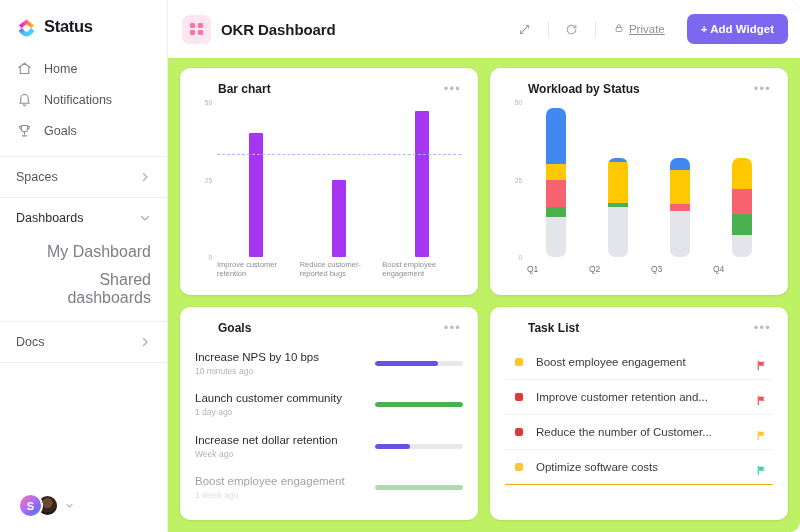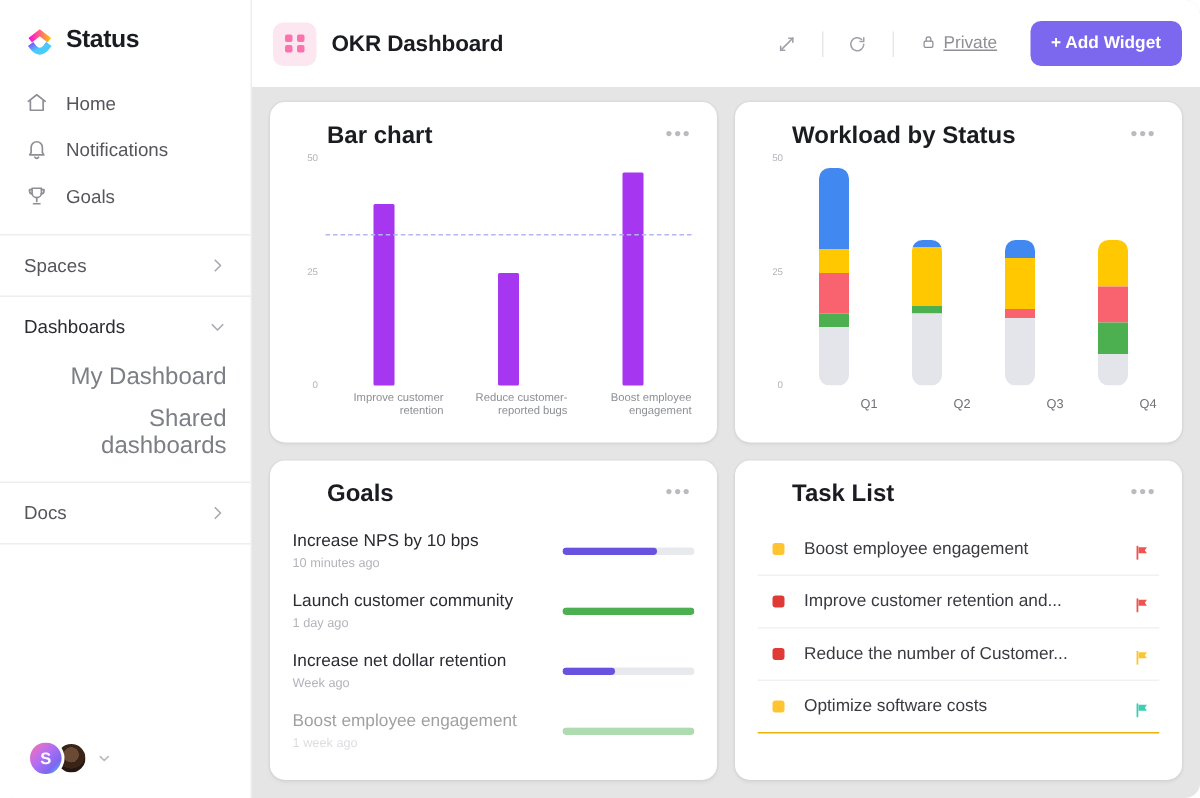--- a/index.html
+++ b/index.html
@@ -98,21 +98,21 @@
     overflow: hidden;
   }
   .avatar-chev { margin-left: 6px; color: #b9bbc0; display:flex; align-items:center;}
 
   
   .main {
     flex: 1 1 auto;
     display: flex;
     flex-direction: column;
     min-width: 0;
-    background: #e5e5e5;
+    background: #bef264;
   }
   .topbar {
     height: 58px;
     background: #ffffff;
     display: flex;
     align-items: center;
     padding: 0 12px 0 14px;
     flex: 0 0 58px;
     gap: 10px;
   }
@@ -177,21 +177,21 @@
     overflow: hidden;
   }
   .card-head {
     display: flex;
     align-items: flex-start;
     justify-content: space-between;
     margin-bottom: 6px;
     flex: 0 0 auto;
   }
   .card-title {
-    font-size: 16px;
+    font-size: 12px;
     font-weight: bold;
     color: #1b1c21;
     padding-left: 23px;
   }
   .dots {
     color: #b9bbc0;
     font-size: 13px;
     letter-spacing: 1.2px;
     cursor: pointer;
     line-height: 10px;
@@ -257,21 +257,21 @@
   .x-labels {
     position: absolute;
     left: 0; right: 0; bottom: 0;
     height: 28px;
     display: flex;
     justify-content: space-around;
     padding-top: 3px;
   }
   .x-label {
     flex: 1 1 0;
-    text-align: right;
+    text-align: left;
     font-size: 7.5px;
     color: #8d8f95;
     line-height: 1.25;
     padding: 0 2px;
   }
 
   
   .stackcol {
     flex: 1 1 0;
     height: 100%;

